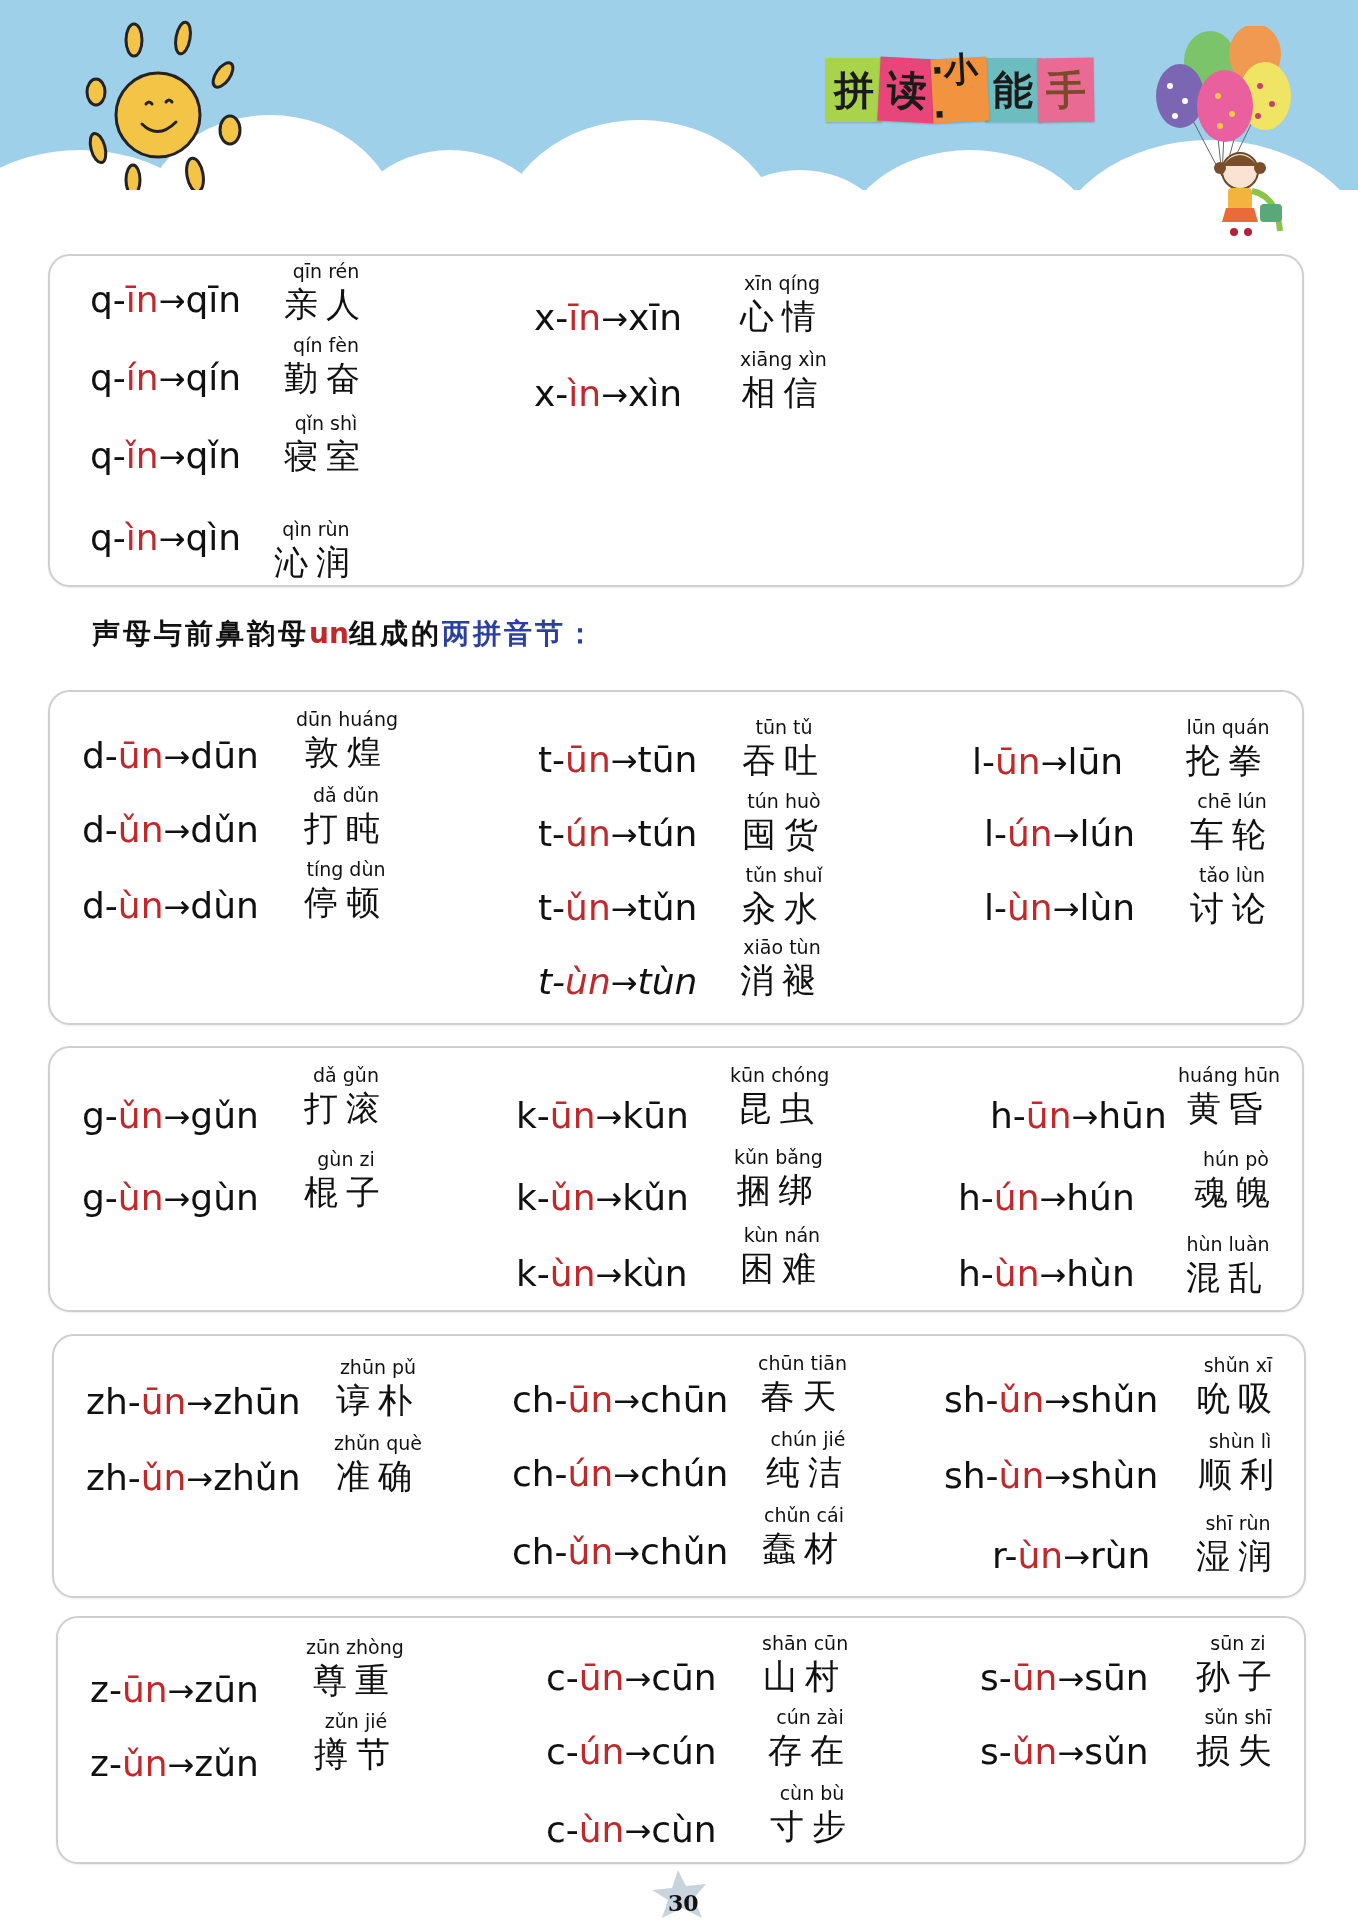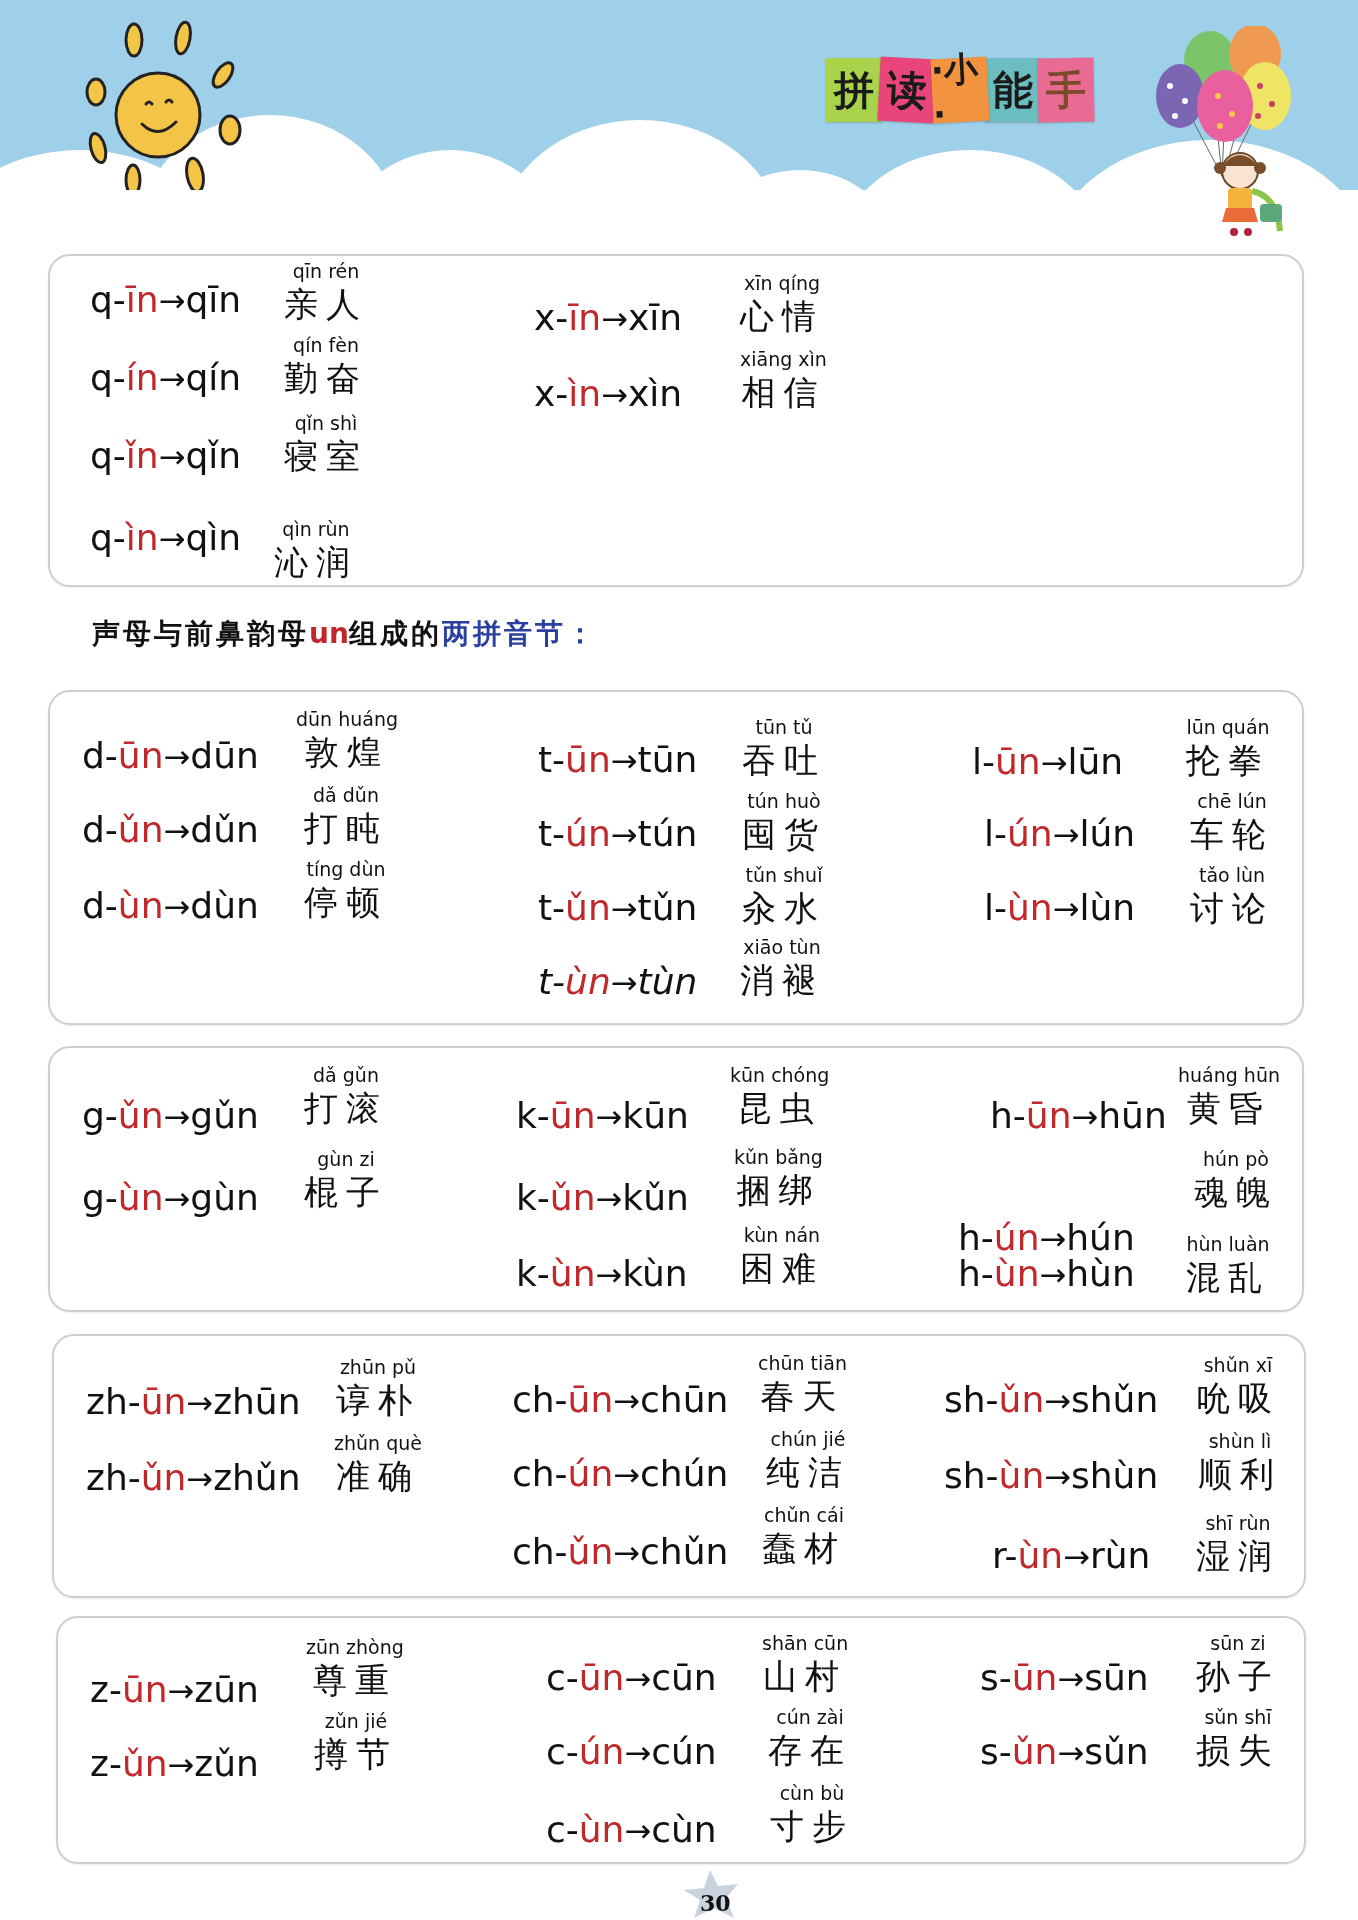--- a/index.html
+++ b/index.html
@@ -26,21 +26,21 @@
   .syll .fin { color: #c0282b; }
   .syll .arr { font-size: 32px; }
   .word { position: absolute; text-align: center; white-space: nowrap; }
   .word .py { display: block; font-size: 19px; line-height: 22px; color: #111; }
   .word .hz { display: block; font-family: "DejaVu Serif", serif; font-size: 34px; line-height: 44px; letter-spacing: 8px; color: #111; }
 
   .section-title { position: absolute; left: 92px; top: 615px; font-size: 28px; font-weight: bold; white-space: nowrap; color: #111; letter-spacing: 3px; }
   .section-title .red { color: #c0282b; letter-spacing: 0; }
   .section-title .blue { color: #2a3f9e; }
 
-  .page-num { position: absolute; left: 680px; top: 1868px; width: 66px; height: 52px; }
+  .page-num { position: absolute; left: 648px; top: 1868px; width: 66px; height: 52px; }
   .page-num span { position: absolute; left: 20px; top: 22px; font-family: "DejaVu Serif", serif; font-weight: bold; font-size: 22px; color: #111; }
 </style>
 </head>
 <body>
 
 <div class="sky">
   <div class="cloud" style="left:-60px;top:150px;width:280px;height:200px;"></div>
   <div class="cloud" style="left:140px;top:115px;width:260px;height:230px;"></div>
   <div class="cloud" style="left:340px;top:150px;width:220px;height:200px;"></div>
   <div class="cloud" style="left:500px;top:120px;width:280px;height:230px;"></div>
@@ -241,21 +241,21 @@
   <div class="word" style="left:690px;top:176px;">
       <span class="py">kùn nán</span>
       <span class="hz">困难</span>
     </div>
 
   <div class="syll" style="left:908px;top:48px;margin-left:32px;"><span>h-</span><span class="fin">ūn</span><span class="arr">→</span><span>hūn</span></div>
   <div class="word" style="left:1128px;top:16px;">
       <span class="py">huáng hūn</span>
       <span class="hz">黄昏</span>
     </div>
-  <div class="syll" style="left:908px;top:130px;margin-top:40px;"><span>h-</span><span class="fin">ún</span><span class="arr">→</span><span>hún</span></div>
+  <div class="syll" style="left:908px;top:130px;"><span>h-</span><span class="fin">ún</span><span class="arr">→</span><span>hún</span></div>
   <div class="word" style="left:1144px;top:100px;">
       <span class="py">hún pò</span>
       <span class="hz">魂魄</span>
     </div>
   <div class="syll" style="left:908px;top:206px;"><span>h-</span><span class="fin">ùn</span><span class="arr">→</span><span>hùn</span></div>
   <div class="word" style="left:1136px;top:176px;margin-top:9px;">
       <span class="py">hùn luàn</span>
       <span class="hz">混乱</span>
     </div>
 </div>

